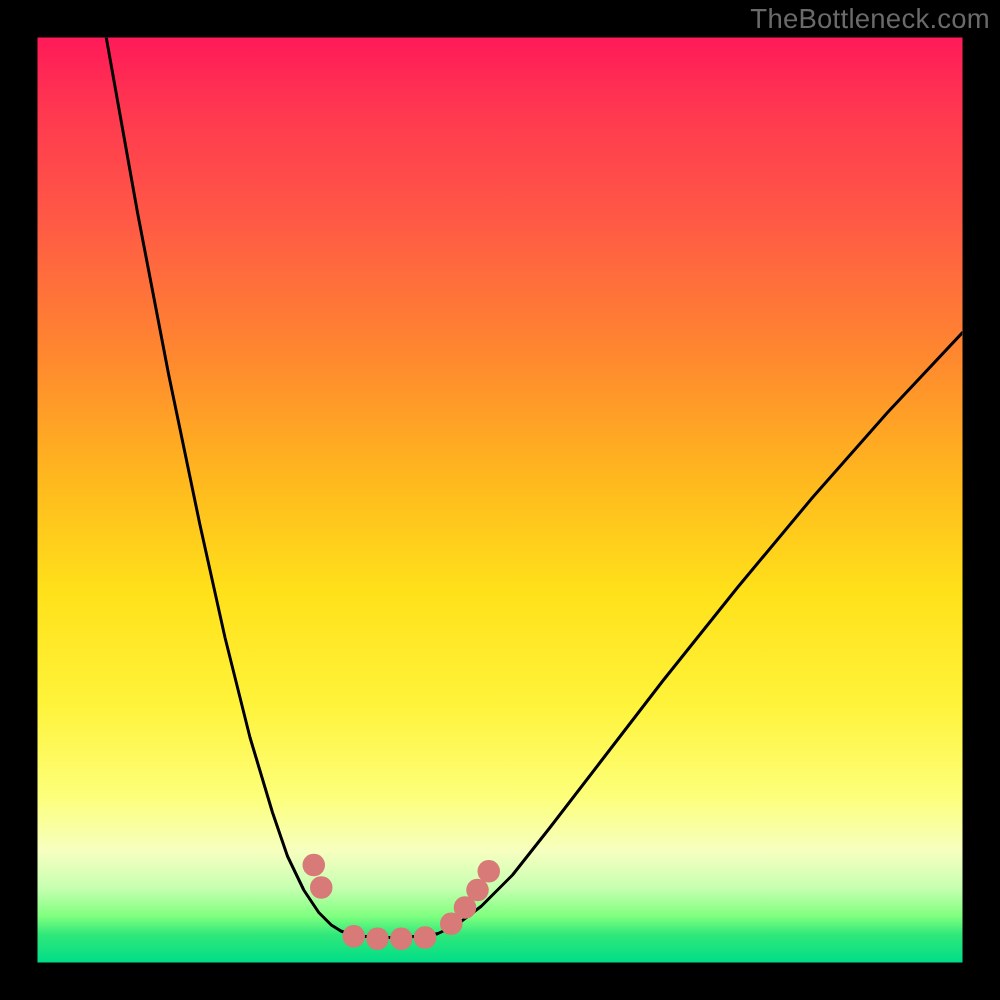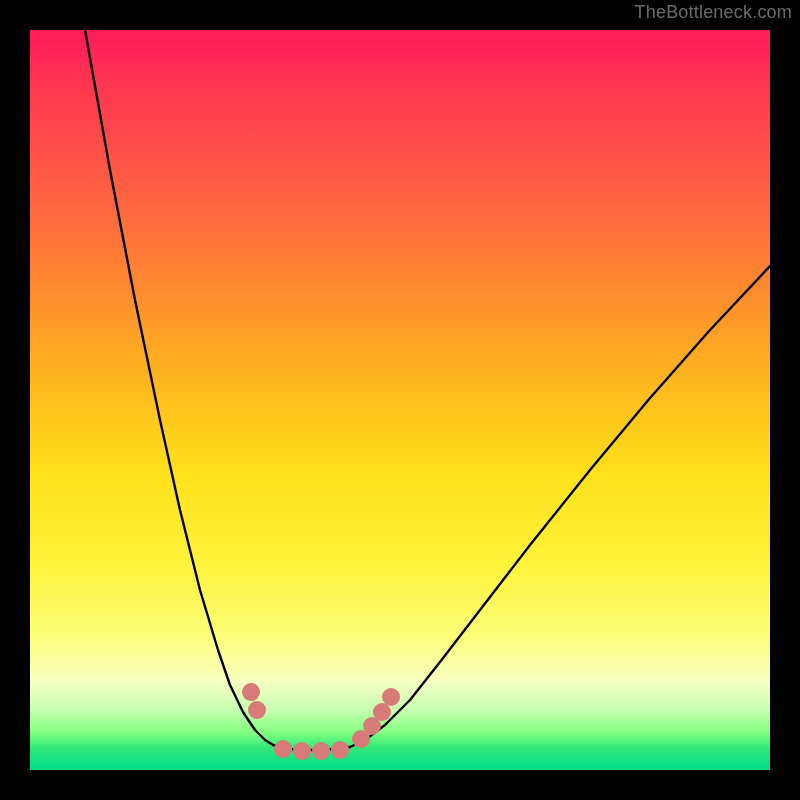--- a/index.html
+++ b/index.html
@@ -48,21 +48,21 @@
     left: 0;
     top: 0;
     width: 740px;
     height: 740px;
   }
   .watermark {
     position: absolute;
     top: 2px;
     right: 8px;
     color: #6a6a6a;
-    font-size: 18px;
+    font-size: 22px;
     letter-spacing: 0.2px;
     font-weight: 400;
     user-select: none;
   }
 </style>
 </head>
 <body>
 
 <div class="frame">
   <div class="watermark">TheBottleneck.com</div>

